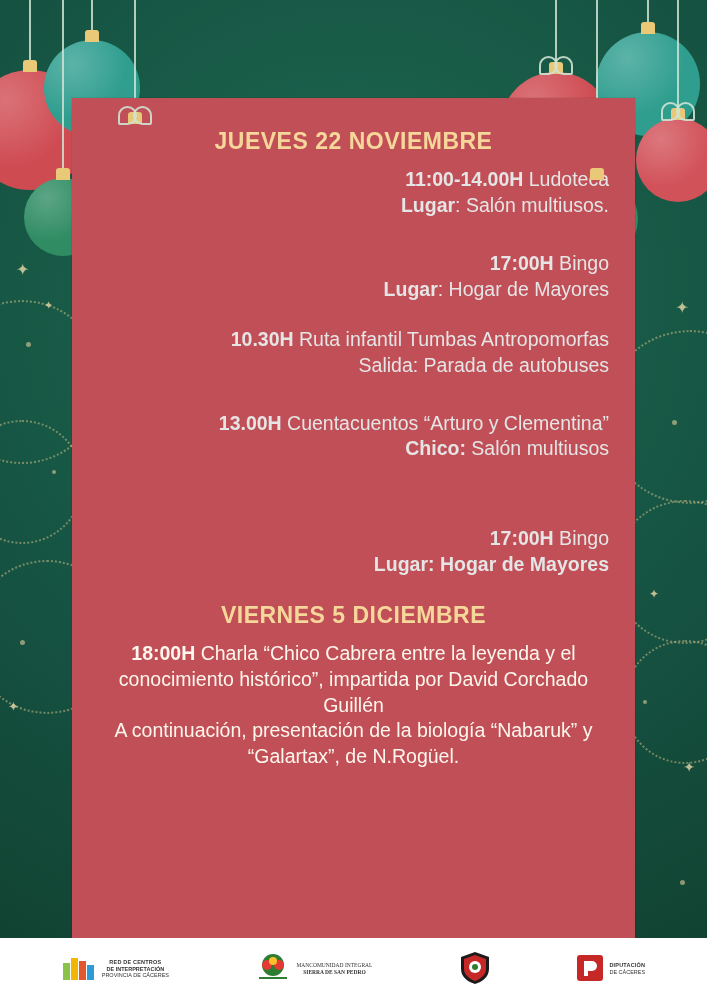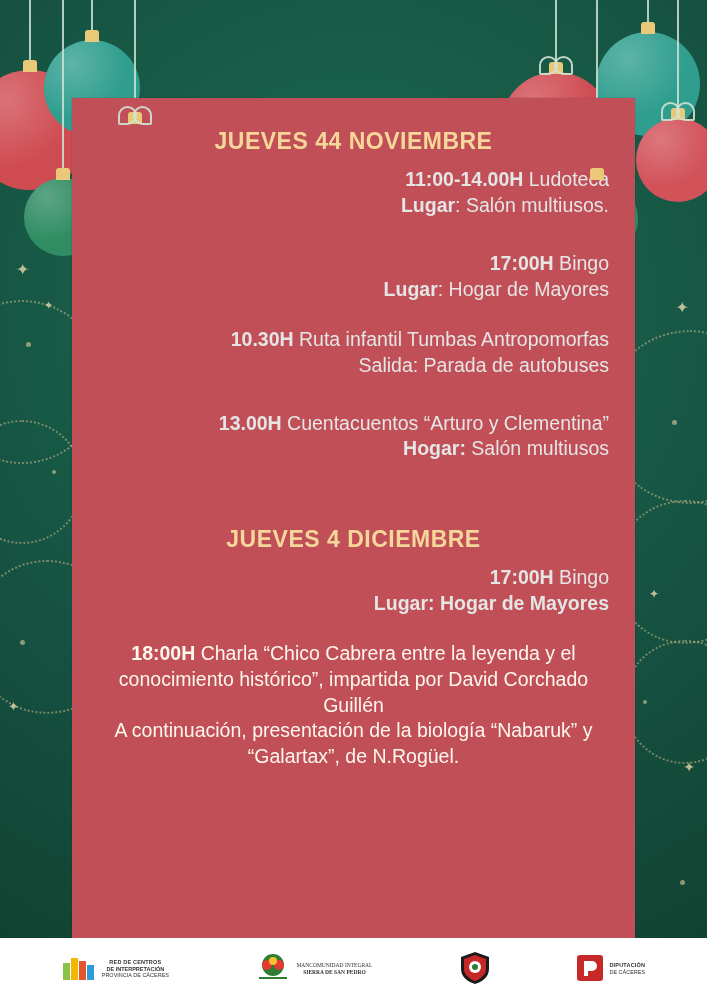--- a/index.html
+++ b/index.html
@@ -260,21 +260,21 @@
   </div>
   <div class="orn" style="left:556px; top:168px; width:82px;">
     <div class="string"></div>
     <div class="cap"></div>
     <div class="ball" style="width:82px; height:82px; background:#2f8c63;"></div>
   </div>
 
   <div class="card">
     <div class="card-inner">
 
-      <div class="day-head">JUEVES 44 NOVIEMBRE</div>
+      <div class="day-head">JUEVES 22 NOVIEMBRE</div>
       <p class="ev">
         <b>11:00-14.00H</b><span> Ludoteca</span><br>
         <b>Lugar</b><span>: Salón multiusos.</span>
       </p>
 
       <div class="gap-m"></div>
 
       <p class="ev">
         <b>17:00H</b><span> Bingo</span><br>
         <b>Lugar</b><span>: Hogar de Mayores</span>
@@ -284,33 +284,33 @@
 
       <p class="ev">
         <b>10.30H</b><span> Ruta infantil Tumbas Antropomorfas</span><br>
         <span>Salida: Parada de autobuses</span>
       </p>
 
       <div class="gap-m"></div>
 
       <p class="ev">
         <b>13.00H</b><span> Cuentacuentos “Arturo y Clementina”</span><br>
-        <b>Hogar:</b><span> Salón multiusos</span>
+        <b>Chico:</b><span> Salón multiusos</span>
       </p>
 
       <div class="gap-xl"></div>
 
-      <div class="day-head">JUEVES 4 DICIEMBRE</div>
       <p class="ev">
         <b>17:00H</b><span> Bingo</span><br>
         <b>Lugar: Hogar de Mayores</b>
       </p>
 
       <div class="gap-s"></div>
 
+      <div class="day-head">VIERNES 5 DICIEMBRE</div>
       <p class="charla">
         <b>18:00H</b><span> Charla “Chico Cabrera entre la leyenda y el conocimiento histórico”, impartida por David Corchado Guillén</span>
       </p>
       <p class="charla">A continuación, presentación de la biología “Nabaruk” y “Galartax”, de N.Rogüel.</p>
 
     </div>
   </div>
 
   <div class="footer">
 

